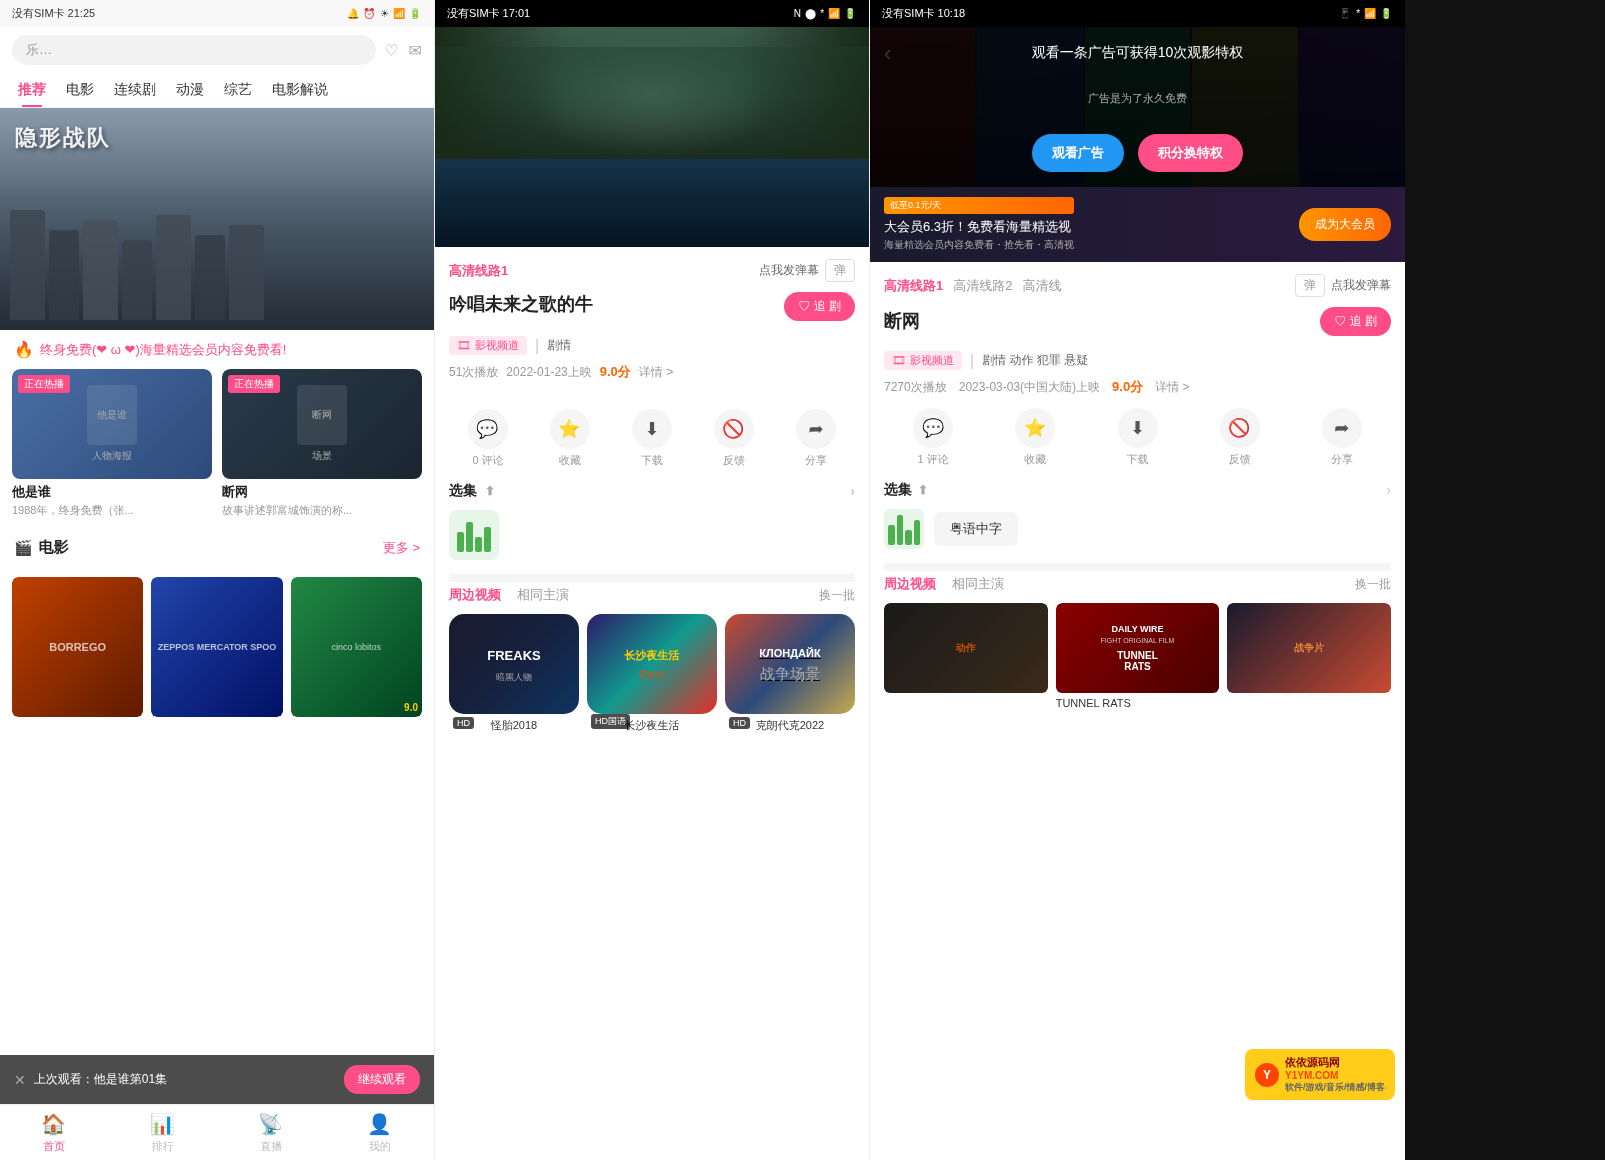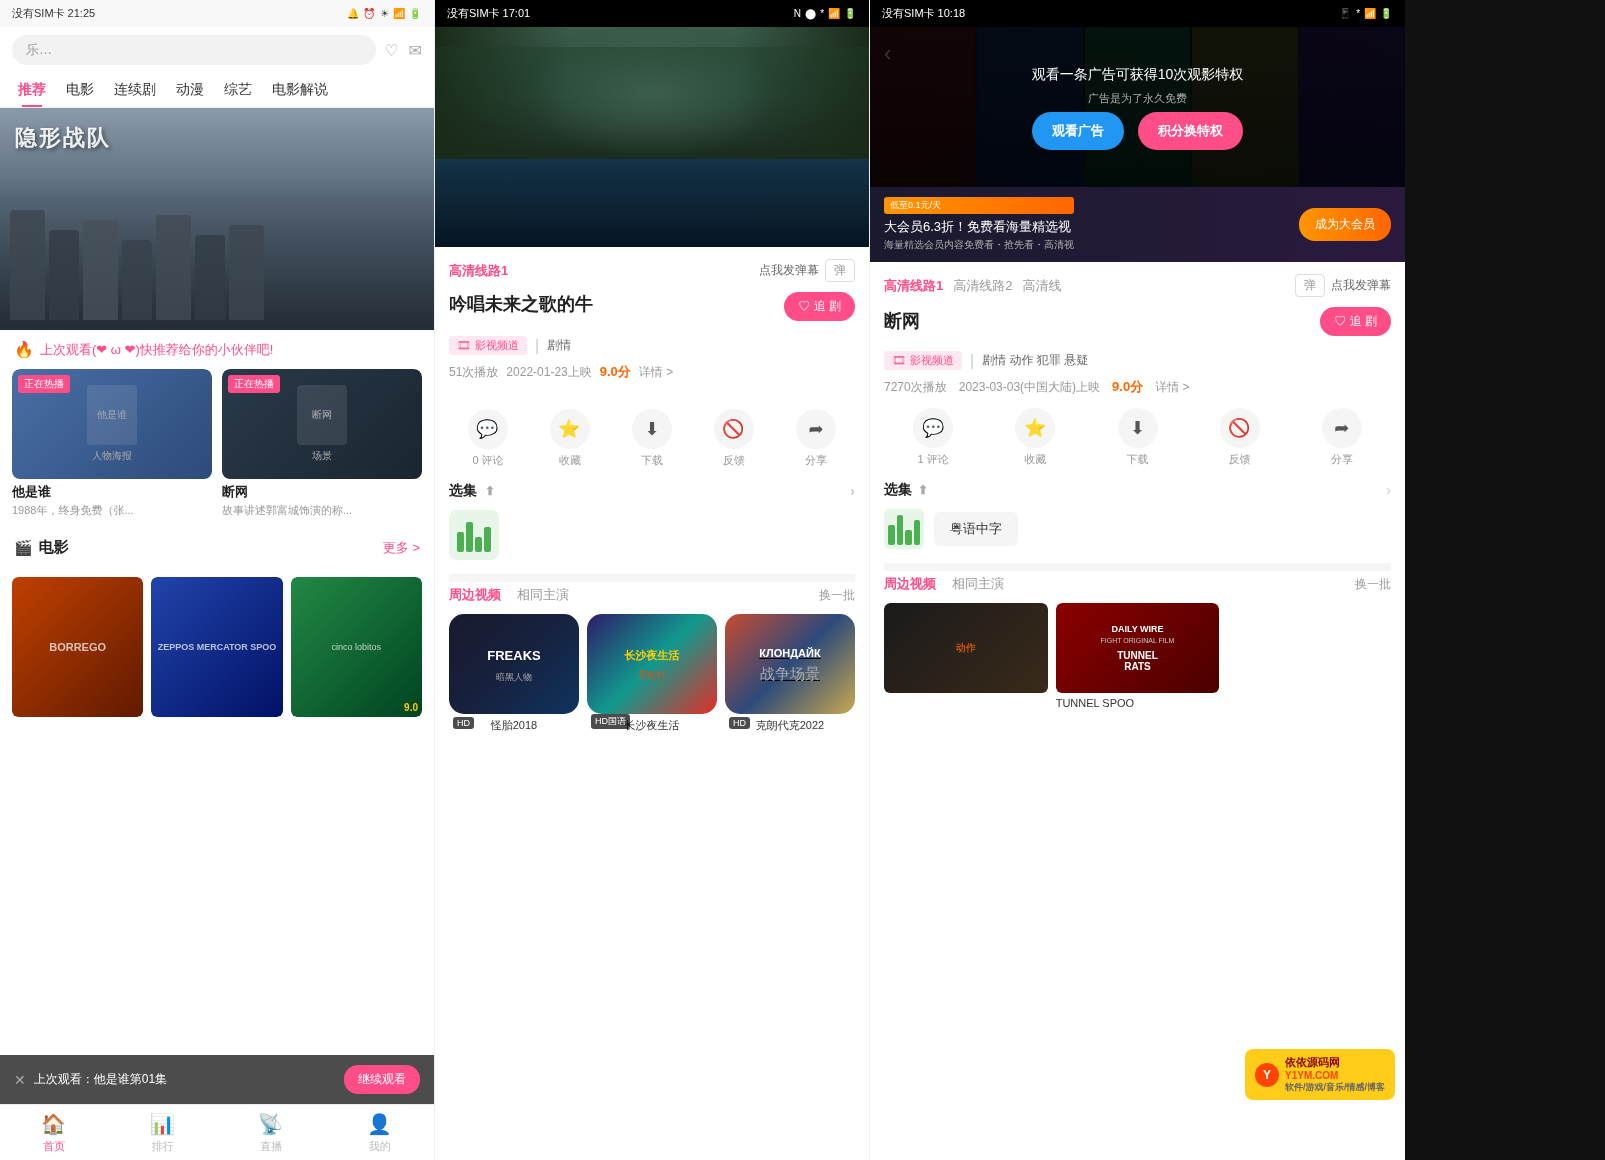--- a/index.html
+++ b/index.html
@@ -551,21 +551,21 @@
       position: absolute;
       top: 0;
       left: 0;
       right: 0;
       bottom: 0;
       background: rgba(0,0,0,0.8);
       display: flex;
       flex-direction: column;
       align-items: center;
       justify-content: center;
-      gap: 6px;
+      gap: 28px;
     }
     .p3-ad-text {
       color: #fff;
       font-size: 14px;
       text-align: center;
       line-height: 1.5;
     }
     .p3-ad-sub {
       color: #aaa;
       font-size: 11px;
@@ -908,21 +908,21 @@
         <div style="width:30px;height:80px;background:rgba(55,65,75,0.8);border-radius:4px 4px 0 0;"></div>
         <div style="width:35px;height:105px;background:rgba(65,75,85,0.8);border-radius:4px 4px 0 0;"></div>
         <div style="width:30px;height:85px;background:rgba(50,60,70,0.8);border-radius:4px 4px 0 0;"></div>
         <div style="width:35px;height:95px;background:rgba(60,70,80,0.8);border-radius:4px 4px 0 0;"></div>
       </div>
     </div>
   </div>
 
   <div class="p1-promo-text">
     <span class="p1-fire-icon">🔥</span>
-    <span>上次观看(❤ ω ❤)快推荐给你的小伙伴吧!</span>
+    <span>终身免费(❤ ω ❤)海量精选会员内容免费看!</span>
   </div>
 
   <div class="p1-hot-grid">
 
     <div class="p1-hot-card">
       <div class="p1-hot-thumb card-blue">
         <div style="width:100%;height:100%;display:flex;align-items:center;justify-content:center;flex-direction:column;gap:4px;">
           <div style="width:50px;height:60px;background:rgba(255,255,255,0.1);border-radius:4px;display:flex;align-items:center;justify-content:center;font-size:10px;color:#aaa;">他是谁</div>
           <div style="font-size:10px;color:#aaa;">人物海报</div>
         </div>
@@ -1291,23 +1291,29 @@
         </div>
 
         <div class="p3-nearby-card">
           <div class="p3-nearby-thumb thumb-tunnel">
             <div style="display:flex;align-items:center;justify-content:center;height:100%;flex-direction:column;gap:2px;padding:4px;">
               <div style="color:#fff;font-size:9px;text-align:center;font-weight:bold;line-height:1.3;">DAILY WIRE</div>
               <div style="color:#ccc;font-size:7px;text-align:center;">FIGHT ORIGINAL FILM</div>
               <div style="color:#fff;font-size:10px;font-weight:bold;text-align:center;margin-top:4px;">TUNNEL<br>RATS</div>
             </div>
           </div>
-          <div class="p3-nearby-title">TUNNEL SPOO</div>
+          <div class="p3-nearby-title">TUNNEL RATS</div>
         </div>
 
+        <div class="p3-nearby-card">
+          <div class="p3-nearby-thumb thumb-action2">
+            <div style="display:flex;align-items:center;justify-content:center;height:100%;color:rgba(255,150,50,0.8);font-size:10px;font-weight:bold;text-align:center;padding:4px;">战争片</div>
+          </div>
+          <div class="p3-nearby-title"></div>
+        </div>
       </div>
     </div>
 
   </div>
 
   <div class="watermark">
     <div class="watermark-icon">Y</div>
     <div class="watermark-text">
       <div class="watermark-main">依依源码网</div>
       <div style="color:#ff4400;font-size:10px;font-weight:bold;">Y1YM.COM</div>

